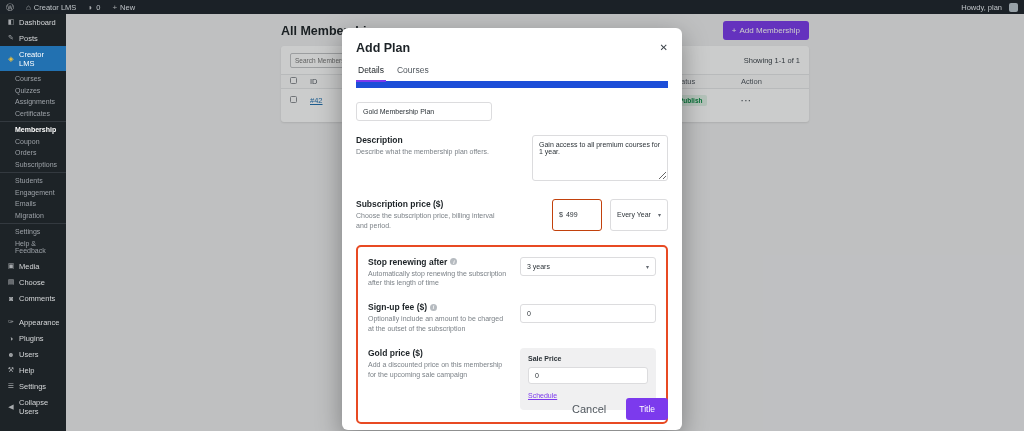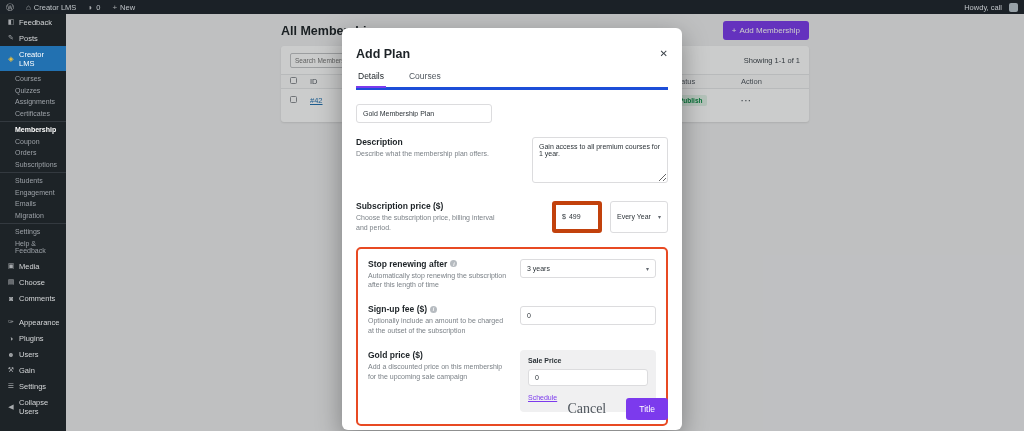--- a/index.html
+++ b/index.html
@@ -52,56 +52,56 @@
   .c-action { width:59px; }
   .id-link { color:#2271b1; text-decoration:underline; cursor:pointer; }
   .badge { display:inline-block; background:#e2f4e8; color:#00893e; font-size:6.5px; font-weight:bold;
     padding:2px 5px; border-radius:2px; }
   .dots { color:#50575e; font-weight:bold; letter-spacing:1px; cursor:pointer; font-size:8px; }
 
   
   .overlay { position:absolute; top:14px; left:66px; width:958px; height:417px;
     background:rgba(18,21,25,.22); z-index:20; }
   .modal { position:absolute; left:342px; top:28px; width:340px; height:402px; background:#fff;
-    border-radius:6px; box-shadow:0 8px 26px rgba(0,0,0,.35); z-index:30; padding:8px 14px; overflow:hidden; }
+    border-radius:6px; box-shadow:0 8px 26px rgba(0,0,0,.35); z-index:30; padding:2px 14px; overflow:hidden; }
   .modal-head { display:flex; justify-content:space-between; align-items:center; padding-top:11px; }
   .modal-title { font-size:12.5px; font-weight:bold; color:#1d2327; }
   .close { font-size:10px; color:#3c434a; cursor:pointer; line-height:1; }
-  .tabs { display:flex; gap:21px; margin-top:10px; border-bottom:3px solid #1d4ed8; }
+  .tabs { display:flex; gap:9px; margin-top:10px; border-bottom:7px solid #1d4ed8; }
   .tab { font-size:8.5px; color:#50575e; padding:0 2px 5px; cursor:pointer; }
   .tab.active { color:#1d2327; border-bottom:2px solid #7c3aed; margin-bottom:-1px; }
   .modal-body { padding-top:12px; }
   .frow { display:flex; justify-content:space-between; margin-bottom:14px; }
   .flabel-col { width:150px; }
   .flabel { font-size:8.5px; font-weight:bold; color:#1d2327; display:flex; align-items:center; gap:3px; }
   .info { width:7px; height:7px; border-radius:50%; background:#b6bbc0; color:#fff; font-size:5px;
     display:inline-flex; align-items:center; justify-content:center; font-style:italic; flex:none; }
   .fhelp { font-size:7px; color:#7b8187; line-height:1.4; margin-top:2px; }
   .fctrl { width:136px; }
   .txt { width:100%; border:1px solid #dcdcde; border-radius:3px; font-size:7px; padding:5px 6px;
     color:#2c3338; font-family:inherit; }
   textarea.txt { height:46px; }
   .selectbox { width:100%; border:1px solid #dcdcde; border-radius:3px; font-size:7px; padding:5px 6px;
     color:#2c3338; display:flex; justify-content:space-between; align-items:center; background:#fff; cursor:pointer; }
   .chev { font-size:6px; color:#646970; }
   .price-ctrl { display:flex; justify-content:flex-end; gap:8px; }
-  .price-box { width:50px; border:4px solid #c2410c; border-radius:3px; display:flex; align-items:center;
+  .price-box { width:50px; border:1px solid #c2410c; border-radius:3px; display:flex; align-items:center;
     gap:3px; padding:5px 6px; font-size:7px; color:#2c3338; }
   .price-box input { border:none; width:100%; font-size:7px; padding:0; outline:none; color:#2c3338; font-family:inherit; }
   .interval { width:58px; }
   .hl-box { border:2px solid #e84a23; border-radius:5px; padding:10px 10px 6px; margin-top:0; }
   .hl-box .flabel-col { width:140px; }
   .sale-panel { width:144px; background:#f0f0f1; border-radius:4px; padding:7px 8px 8px; }
   .sale-label { font-size:7px; font-weight:bold; color:#2c3338; }
   .sale-input { margin-top:5px; width:100%; border:1px solid #dcdcde; background:#fff; border-radius:3px;
     font-size:7px; padding:4px 6px; font-family:inherit; color:#2c3338; }
   .sched { display:inline-block; margin-top:6px; font-size:7px; color:#7c3aed;
     text-decoration:underline; cursor:pointer; }
   .modal-foot { position:absolute; bottom:10px; right:14px; display:flex; align-items:center; gap:14px; }
-  .btn-cancel { font-size:14px; color:#50575e; background:none; border:none; cursor:pointer; font-family:Liberation Serif, serif; }
+  .btn-cancel { font-size:11px; color:#50575e; background:none; border:none; cursor:pointer; font-family:Liberation Sans, sans-serif; }
   .btn-next { font-size:8.5px; color:#fff; background:#7c3aed; border:none; border-radius:3px;
     padding:6px 13px; cursor:pointer; font-family:inherit; }
 </style>
 </head>
 <body>
 
 <div class="admin-bar">
   <div class="ab-item">
     <span class="ic">Ⓦ</span>
   </div>
@@ -112,29 +112,29 @@
   <div class="ab-item">
     <span class="ic">◗</span>
     <span>0</span>
   </div>
   <div class="ab-item">
     <span class="ic">+</span>
     <span>New</span>
   </div>
   <div class="ab-spacer"></div>
   <div class="ab-item">
-    <span>Howdy, call</span>
+    <span>Howdy, plan</span>
     <span class="avatar"></span>
   </div>
 </div>
 
 <div class="sidebar">
   <div class="sb-item">
     <span class="ic">◧</span>
-    <span>Feedback</span>
+    <span>Dashboard</span>
   </div>
   <div class="sb-item">
     <span class="ic">✎</span>
     <span>Posts</span>
   </div>
   <div class="sb-item active">
     <span class="ic">◈</span>
     <span>Creator LMS</span>
   </div>
 
@@ -178,21 +178,21 @@
   <div class="sb-item">
     <span class="ic">◑</span>
     <span>Plugins</span>
   </div>
   <div class="sb-item">
     <span class="ic">☻</span>
     <span>Users</span>
   </div>
   <div class="sb-item">
     <span class="ic">⚒</span>
-    <span>Gain</span>
+    <span>Help</span>
   </div>
   <div class="sb-item">
     <span class="ic">☰</span>
     <span>Settings</span>
   </div>
   <div class="sb-item">
     <span class="ic">◀</span>
     <span>Collapse Users</span>
   </div>
 </div>

